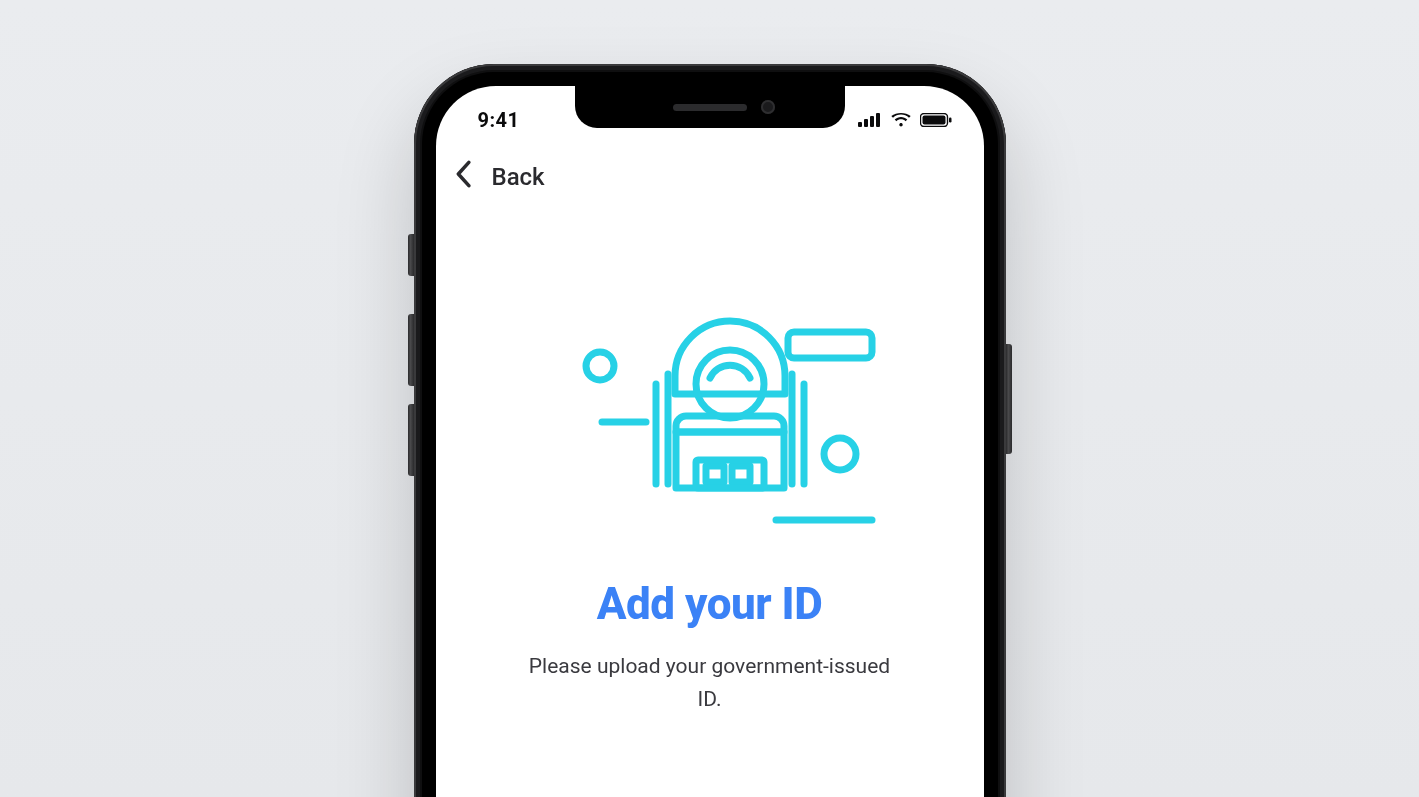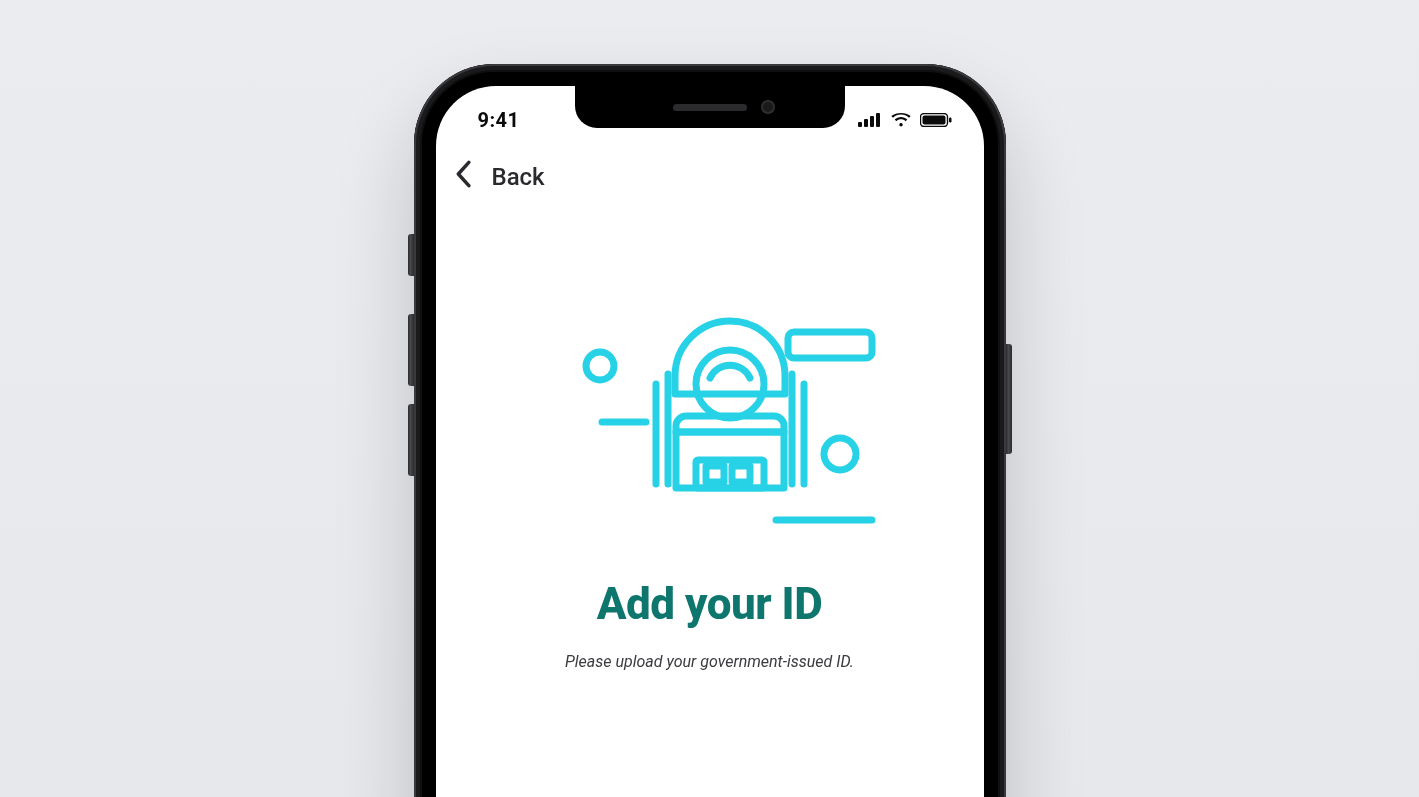--- a/index.html
+++ b/index.html
@@ -123,33 +123,32 @@
     margin-top: 120px;
     display: flex;
     flex-direction: column;
     align-items: center;
     padding: 0 36px;
   }
   .illustration { margin-bottom: 40px; }
   .title {
     font-size: 44px;
     font-weight: 800;
-    color: #0f766e;
+    color: #3b82f6;
     letter-spacing: -0.5px;
     text-align: right;
     margin-bottom: 20px;
   }
   .subtitle {
-    font-size: 16px;
+    font-size: 21px;
     font-weight: 400;
     color: #3a3a3f;
     text-align: center;
     line-height: 1.55;
     max-width: 380px;
-    font-style: italic;
   }
 </style>
 </head>
 <body>
 
 <div class="stage">
   <div class="phone">
     <div class="side-btn left-1"></div>
     <div class="side-btn left-2"></div>
     <div class="side-btn left-3"></div>

